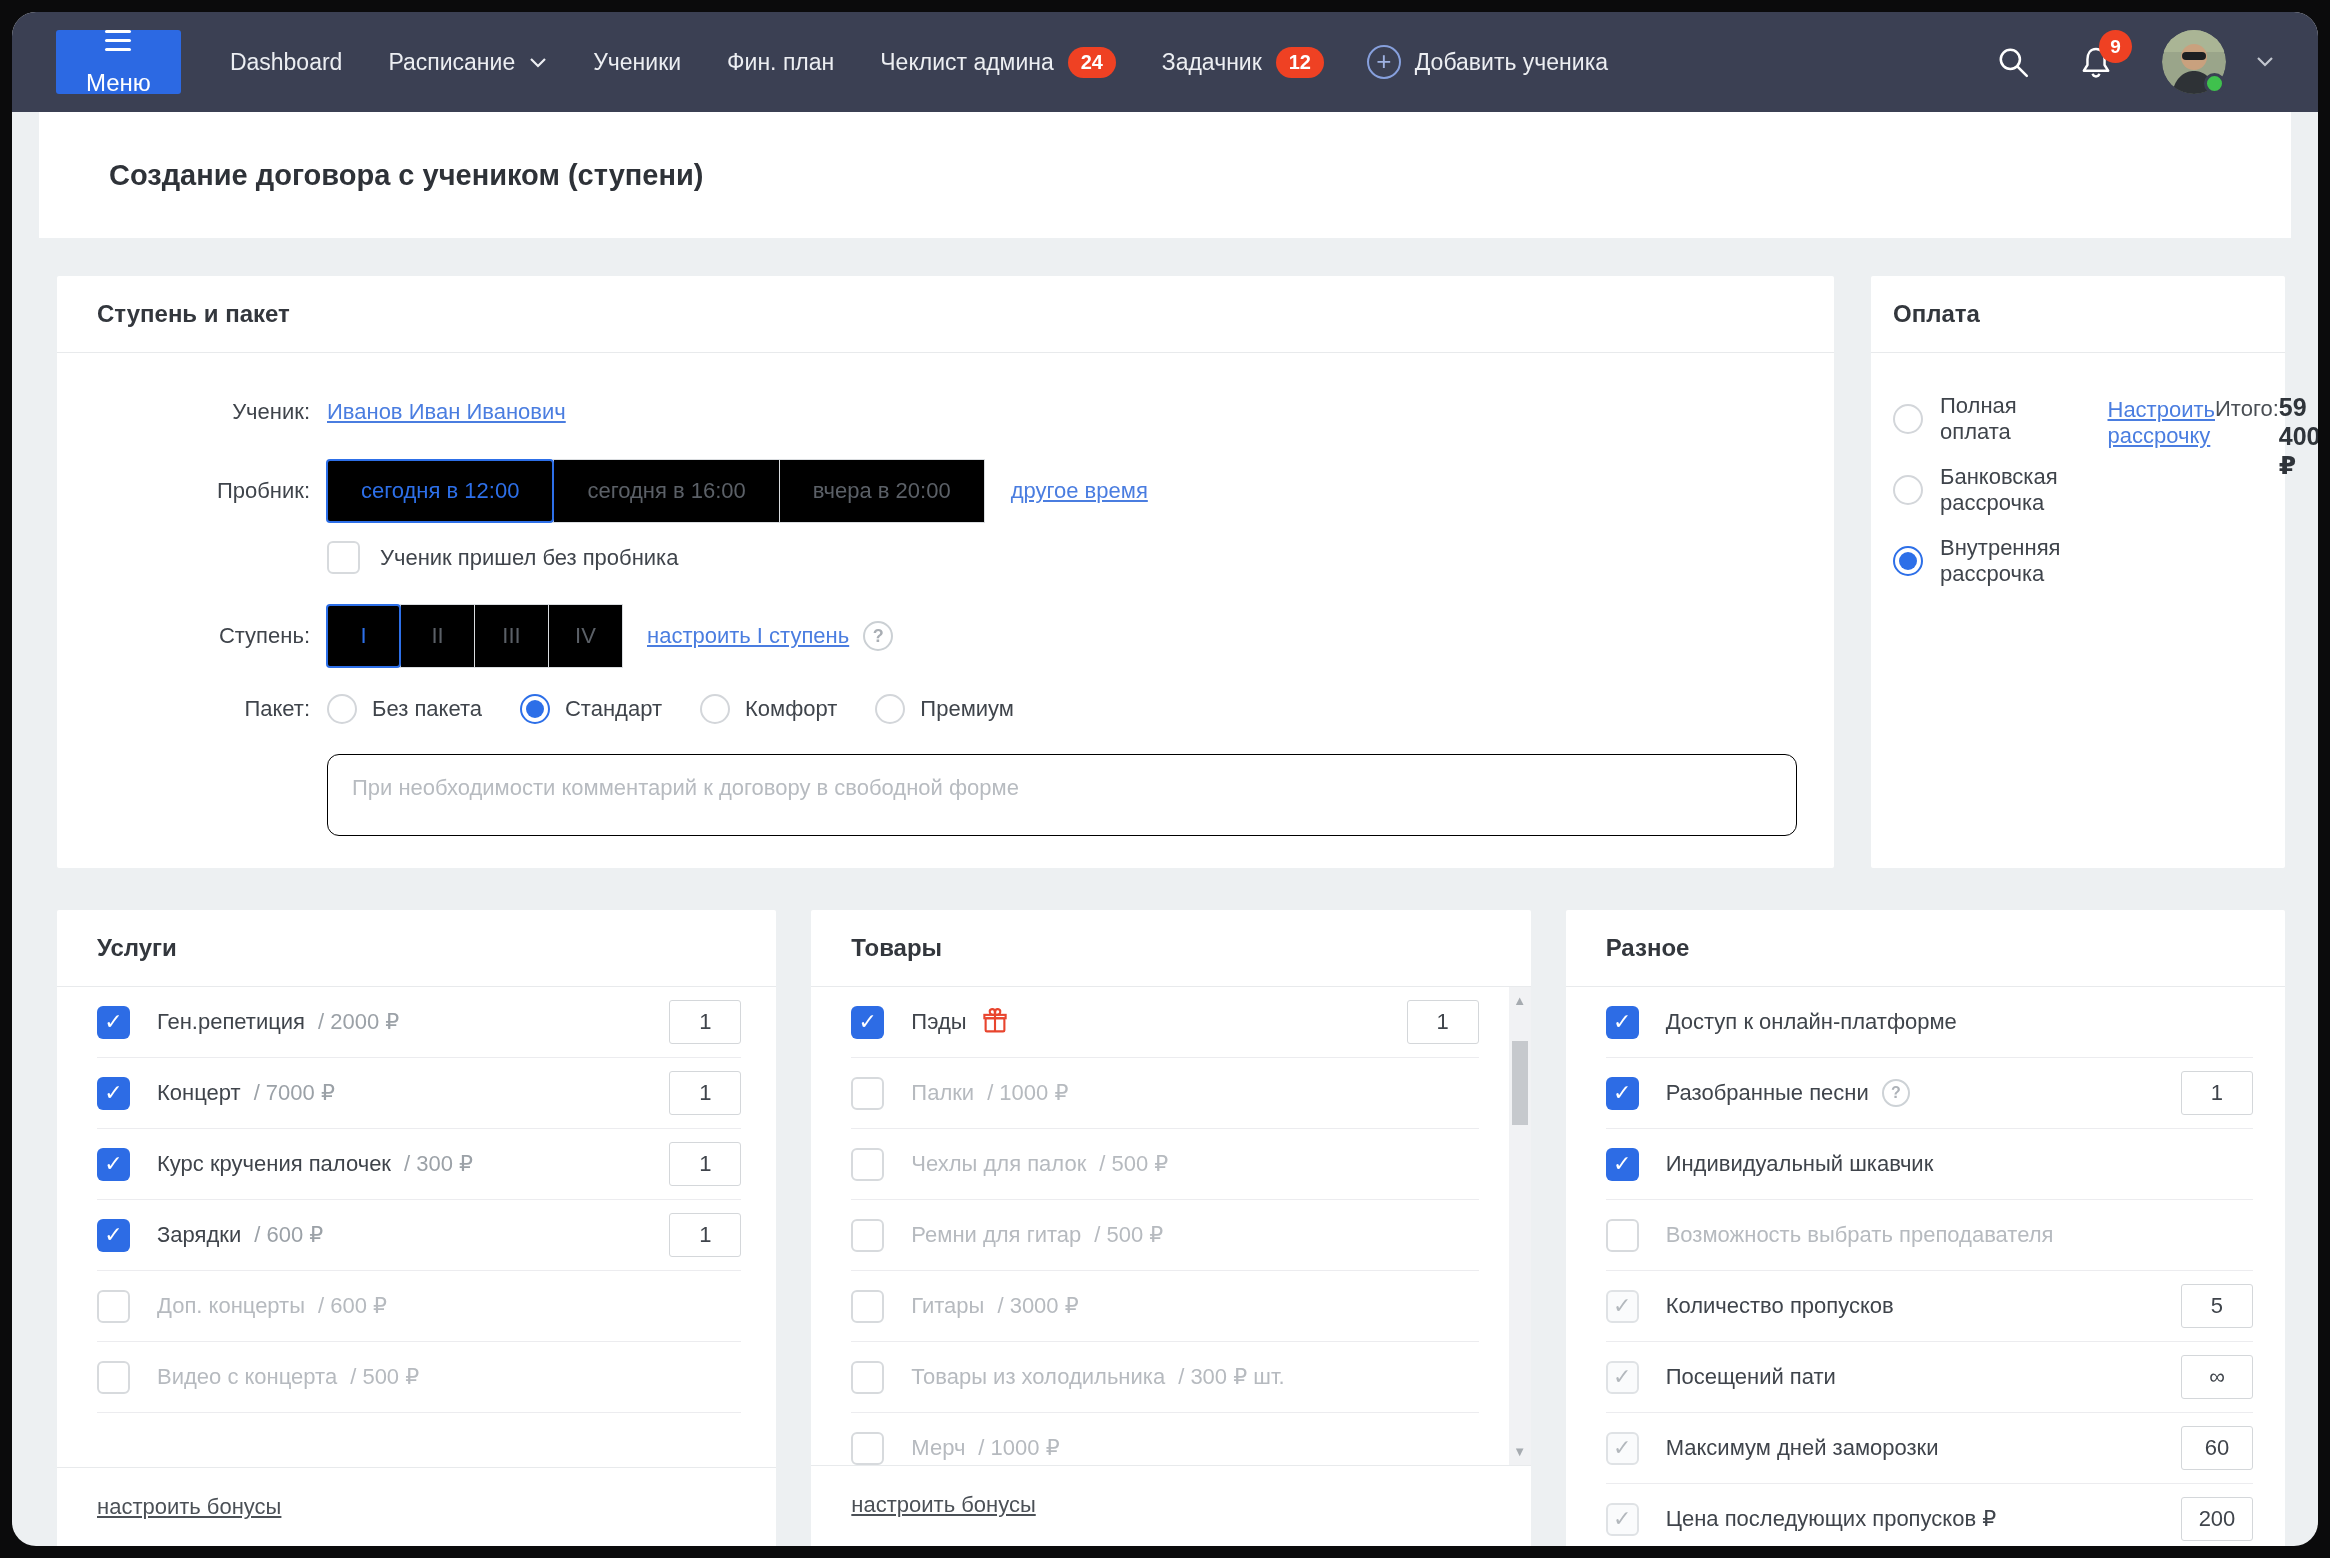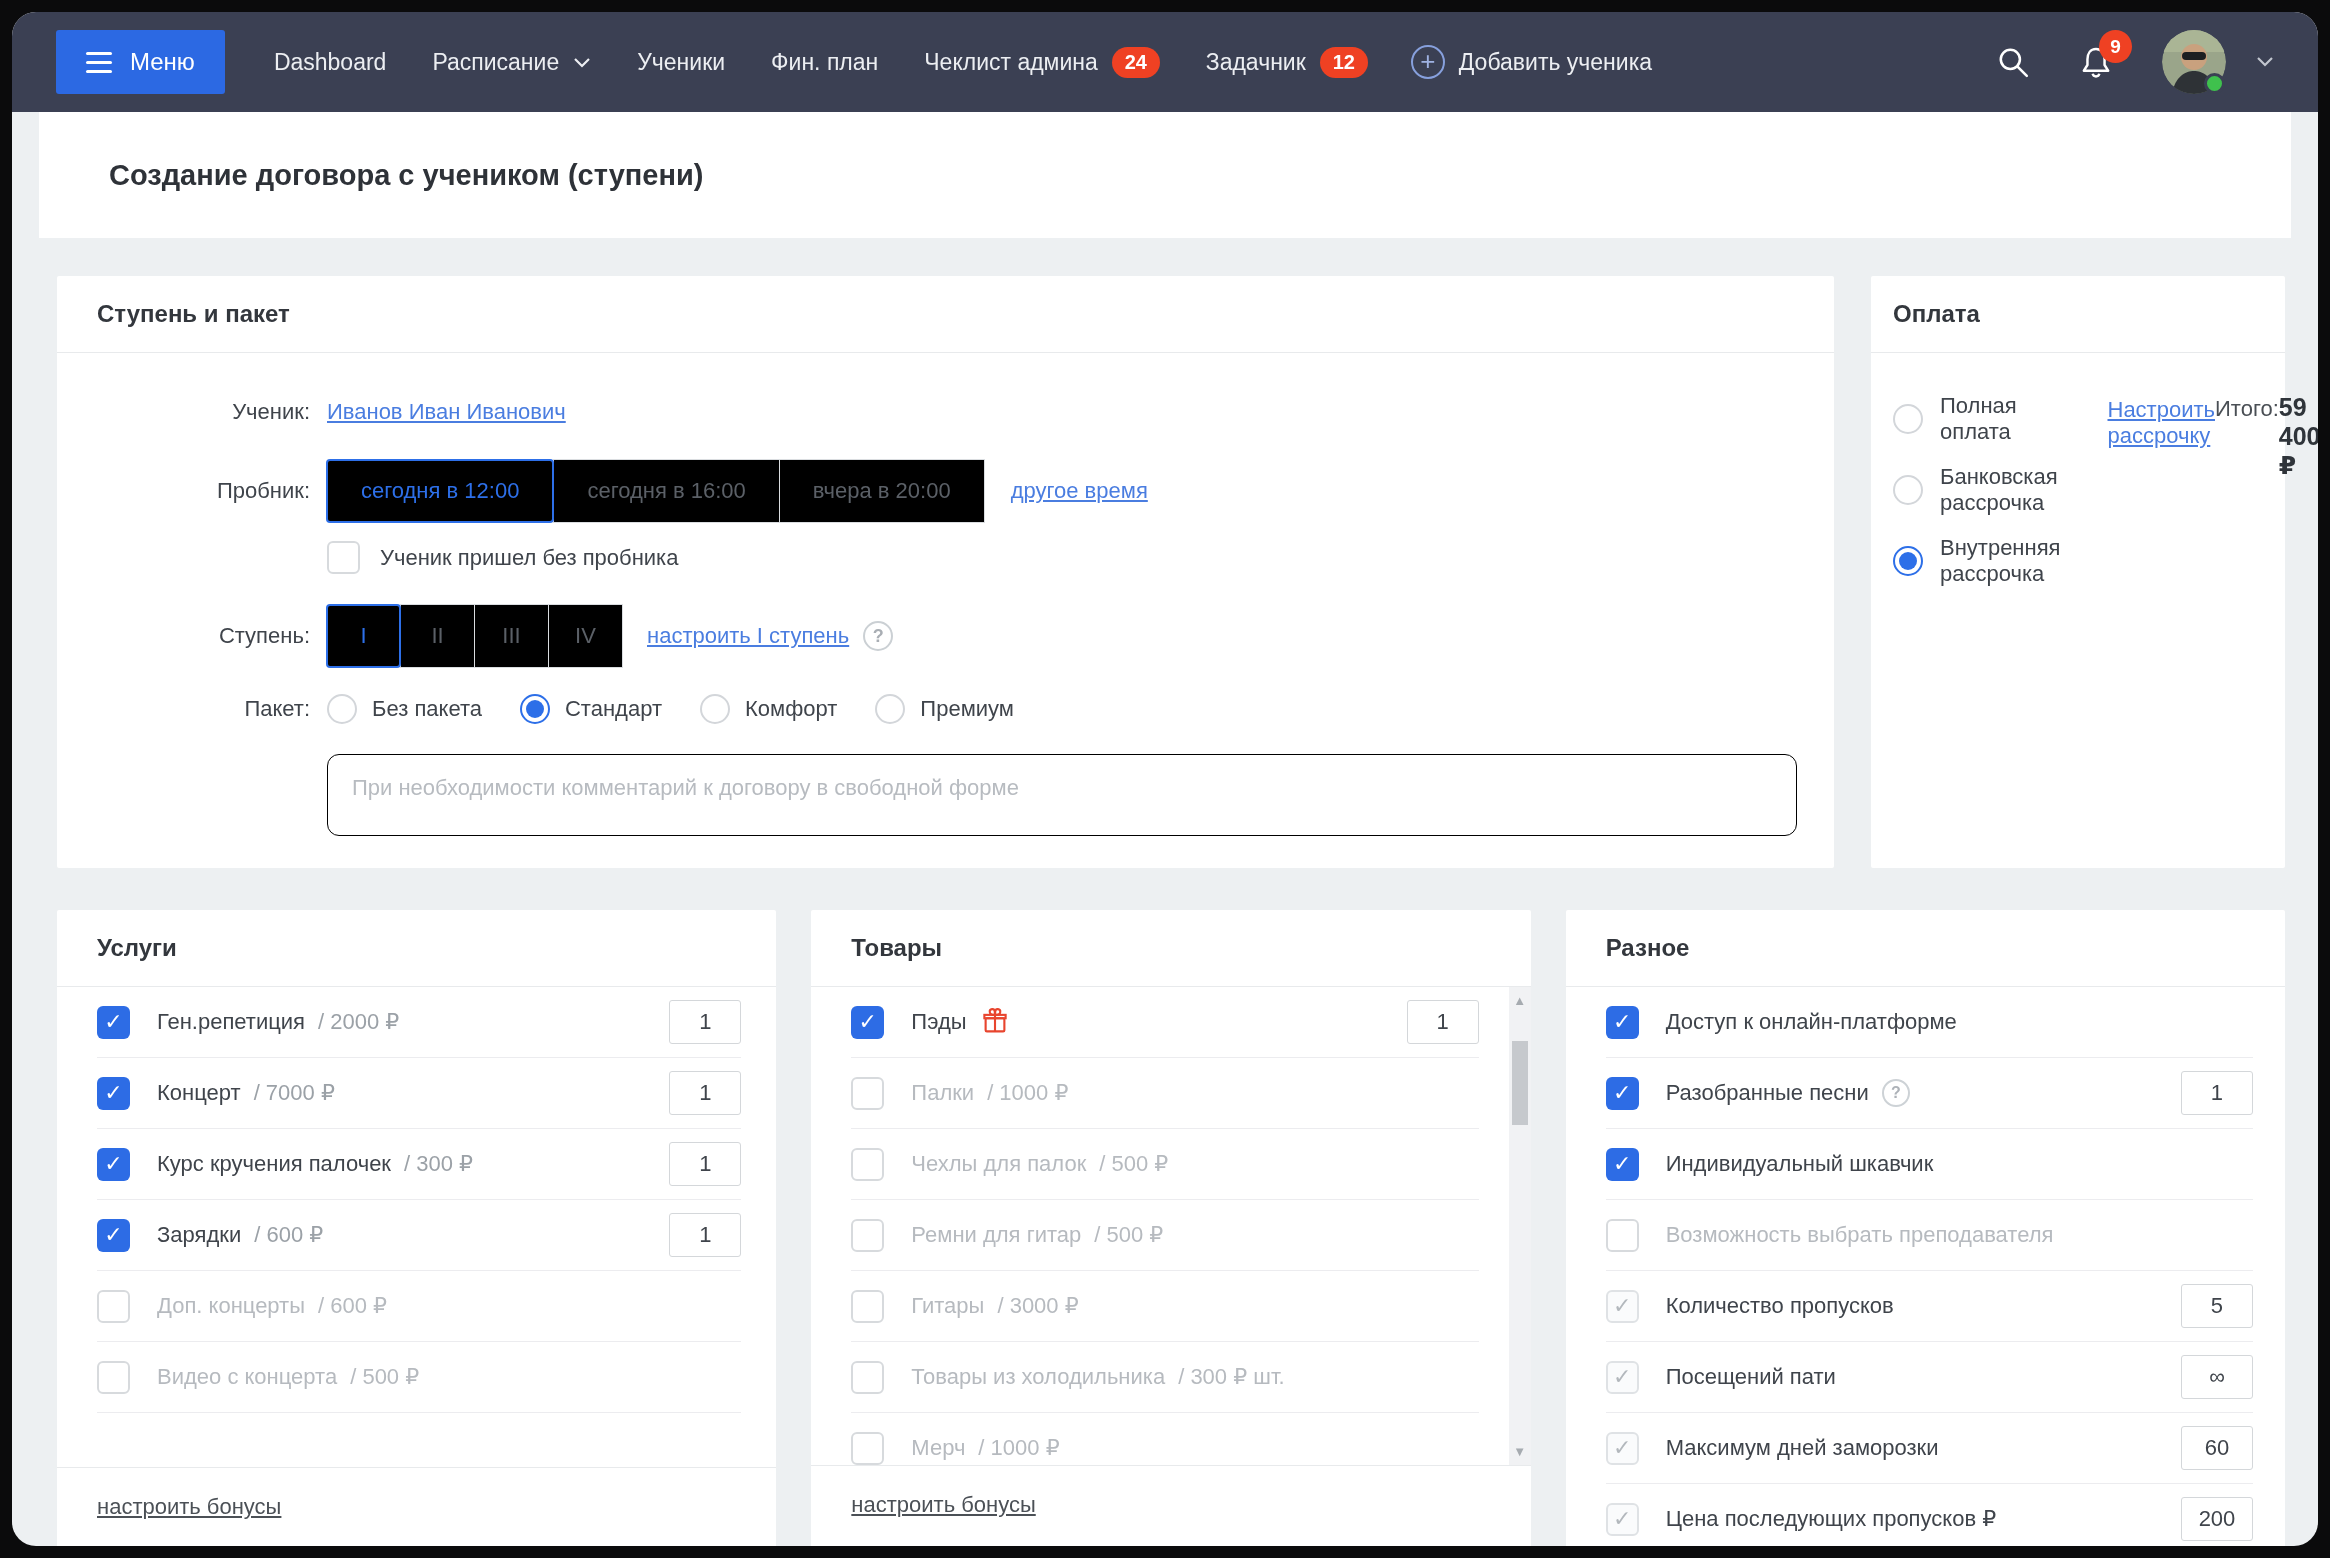--- a/index.html
+++ b/index.html
@@ -7,21 +7,21 @@
     width:2330px;height:1558px;background:#0b0b0c;position:relative;overflow:hidden;
     font-family:"Liberation Sans","DejaVu Sans",sans-serif;
   }
   .frame{
     position:absolute;left:12px;top:12px;width:2306px;height:1534px;
     background:#edf0f2;border-radius:24px;overflow:hidden;
   }
   
   .nav{height:100px;background:#3b4053;display:flex;align-items:center;padding:0 44px;box-sizing:border-box;}
   .menu-btn{height:64px;background:#2c69e3;border-radius:3px;color:#fff;font-size:24px;
-    display:flex;align-items:center;gap:18px;padding:0 30px;margin-right:26px;border:none;cursor:pointer;}
+    display:flex;align-items:center;gap:18px;padding:0 30px;margin-right:26px;border:none;cursor:pointer;flex-direction:column;}
   .burger{display:flex;flex-direction:column;gap:6px;}
   .burger i{display:block;width:26px;height:3px;background:#fff;border-radius:2px;}
   .nav-link{color:#eceef2;font-size:23px;margin:0 23px;display:flex;align-items:center;gap:14px;text-decoration:none;cursor:pointer;}
   .chev{width:18px;height:11px;}
   .chev polyline{fill:none;stroke:#eceef2;stroke-width:2.2;}
   .nav-badge{background:#ef4123;color:#fff;font-size:20px;font-weight:bold;border-radius:16px;
     min-width:26px;height:31px;display:inline-flex;align-items:center;justify-content:center;padding:0 11px;}
   .add-student{color:#eceef2;font-size:23px;display:flex;align-items:center;gap:14px;margin-left:20px;cursor:pointer;}
   .plus-ic{width:34px;height:34px;border:2px solid #87a0dd;border-radius:50%;color:#9fb2e2;
     display:flex;align-items:center;justify-content:center;font-size:26px;line-height:1;box-sizing:border-box;padding-bottom:3px;}

